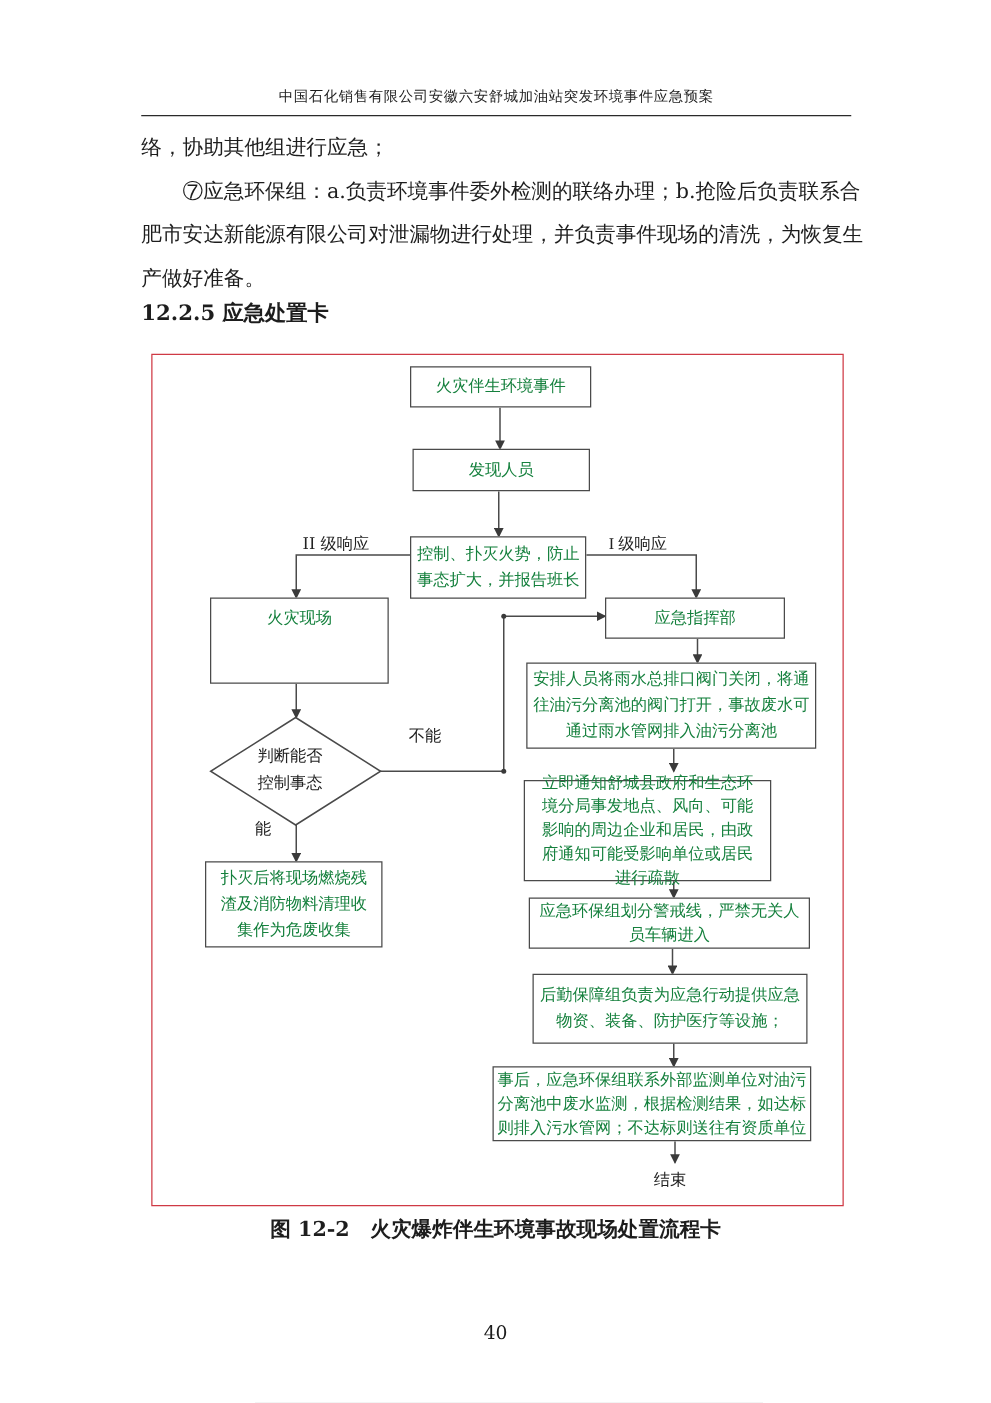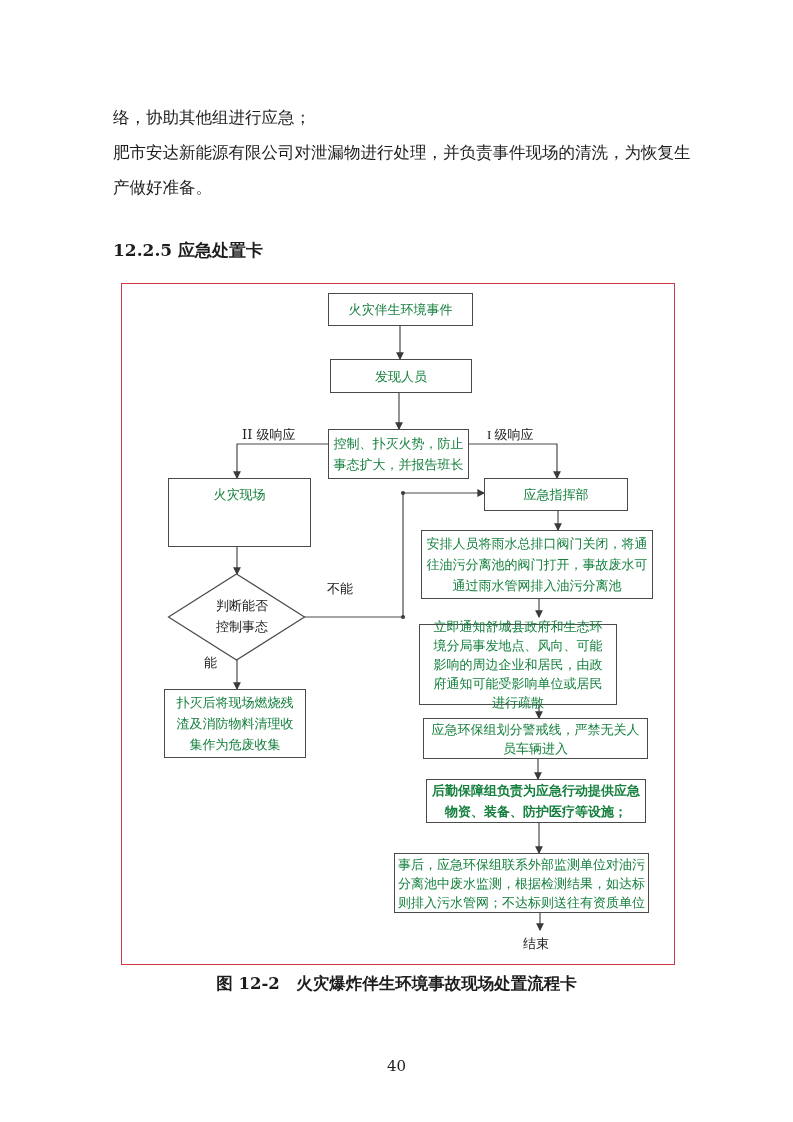--- a/index.html
+++ b/index.html
@@ -35,24 +35,24 @@
   }
   .n-start    {left:206px;top:9px;  width:145px;height:33px;}
   .n-discover {left:208px;top:75px; width:142px;height:34px;}
   .n-control  {left:206px;top:145px;width:141px;height:50px;}
   .n-fire     {left:46px; top:194px;width:143px;height:69px;align-items:flex-start;padding-top:5px;}
   .n-cleanup  {left:42px; top:405px;width:142px;height:69px;padding:0 6px;}
   .n-command  {left:362px;top:194px;width:144px;height:33px;}
   .n-valve    {left:299px;top:246px;width:232px;height:69px;}
   .n-notify   {left:297px;top:340px;width:198px;height:81px;padding:0 8px;line-height:19px;}
   .n-cordon   {left:301px;top:434px;width:225px;height:41px;padding:0 4px;line-height:19px;}
-  .n-logistics{left:304px;top:495px;width:220px;height:44px;font-weight:bold;}
+  .n-logistics{left:304px;top:495px;width:220px;height:56px;}
   .n-monitor  {left:272px;top:569px;width:255px;height:60px;line-height:19px;}
   .judge-text{
-    position:absolute;left:84px;top:311px;width:62px;text-align:right;
+    position:absolute;left:84px;top:311px;width:62px;text-align:left;
     font-size:13px;line-height:21px;color:#222;
   }
   .flabel{position:absolute;font-size:13px;color:#222;white-space:nowrap;}
   .l-level2{left:120px;top:142px;}
   .l-level1{left:365px;top:142px;font-family:Liberation Serif, serif;}
   .l-cannot{left:205px;top:296px;}
   .l-can   {left:82px; top:370px;}
   .l-end   {left:382px;top:651px;width:64px;text-align:center;}
   
   .caption{
@@ -61,23 +61,25 @@
   }
   .page-number{
     position:absolute;left:0;top:1057px;width:793px;text-align:center;font-size:15px;
   }
 </style>
 </head>
 <body>
 
 <div class="page">
 
+  <div class="doc-header">中国石化销售有限公司安徽六安舒城加油站突发环境事件应急预案</div>
 
   <div class="body-text">
     <div class="body-line">络，协助其他组进行应急；</div>
+    <div class="body-line indent">⑦应急环保组：a.负责环境事件委外检测的联络办理；b.抢险后负责联系合</div>
     <div class="body-line">肥市安达新能源有限公司对泄漏物进行处理，并负责事件现场的清洗，为恢复生</div>
     <div class="body-line">产做好准备。</div>
   </div>
 
   <div class="section-heading">12.2.5 应急处置卡</div>
 
   <div class="flow-frame" style="border-color: rgb(207, 58, 69);">
 
     <svg class="flow-svg" viewBox="0 0 552 680" xmlns="http://www.w3.org/2000/svg">
       <defs>

